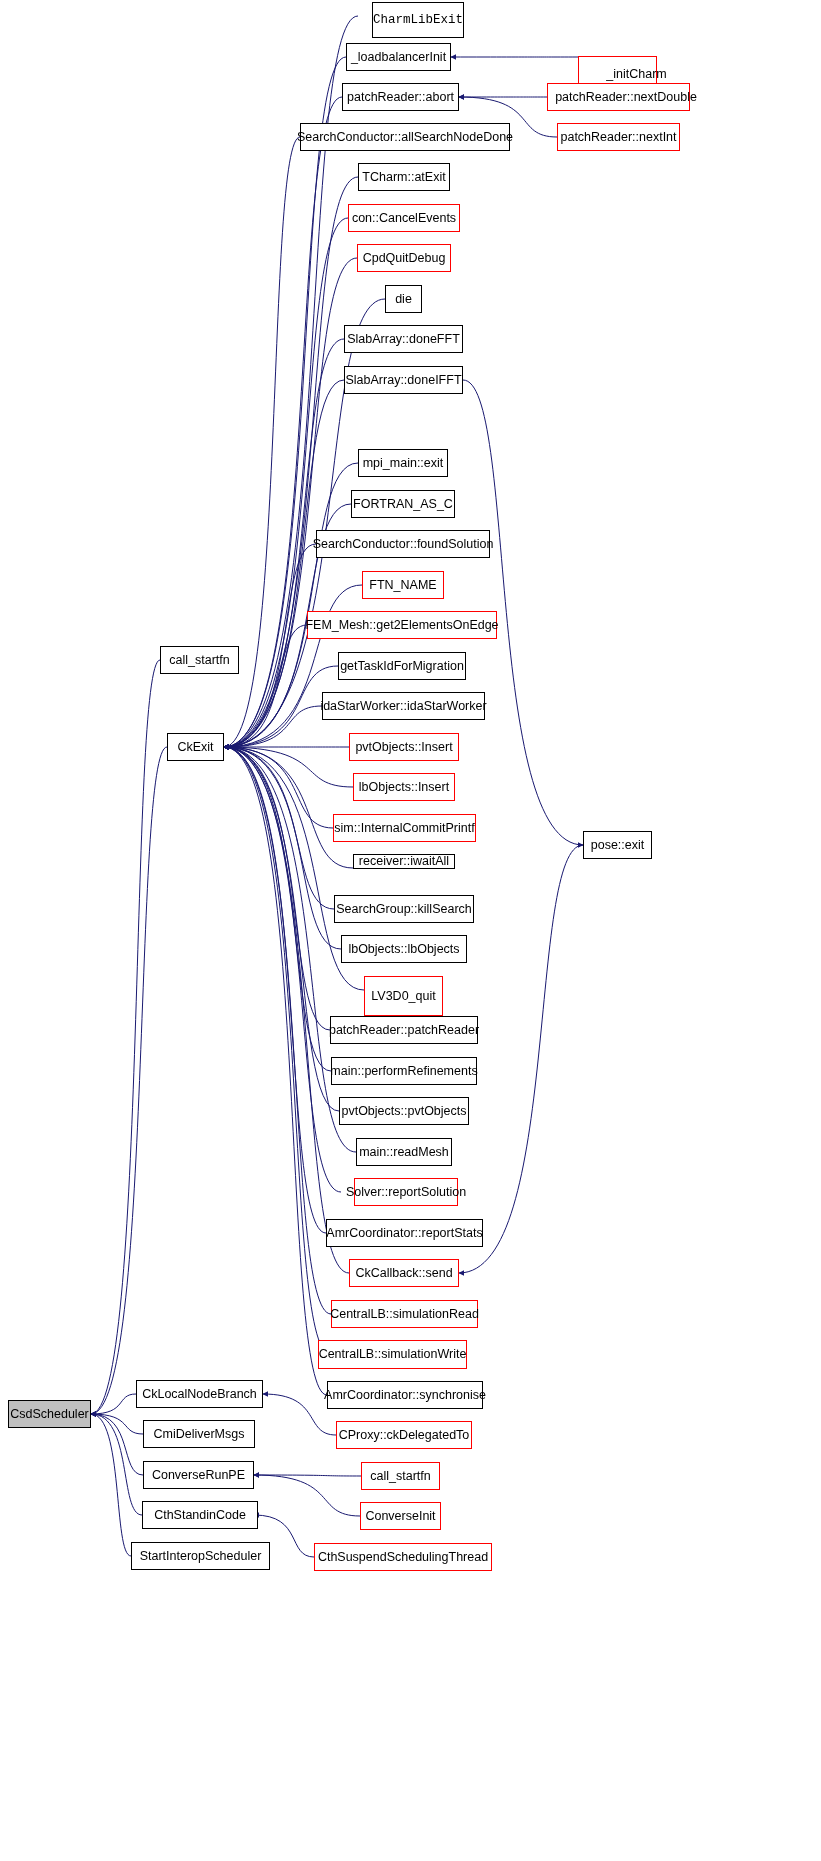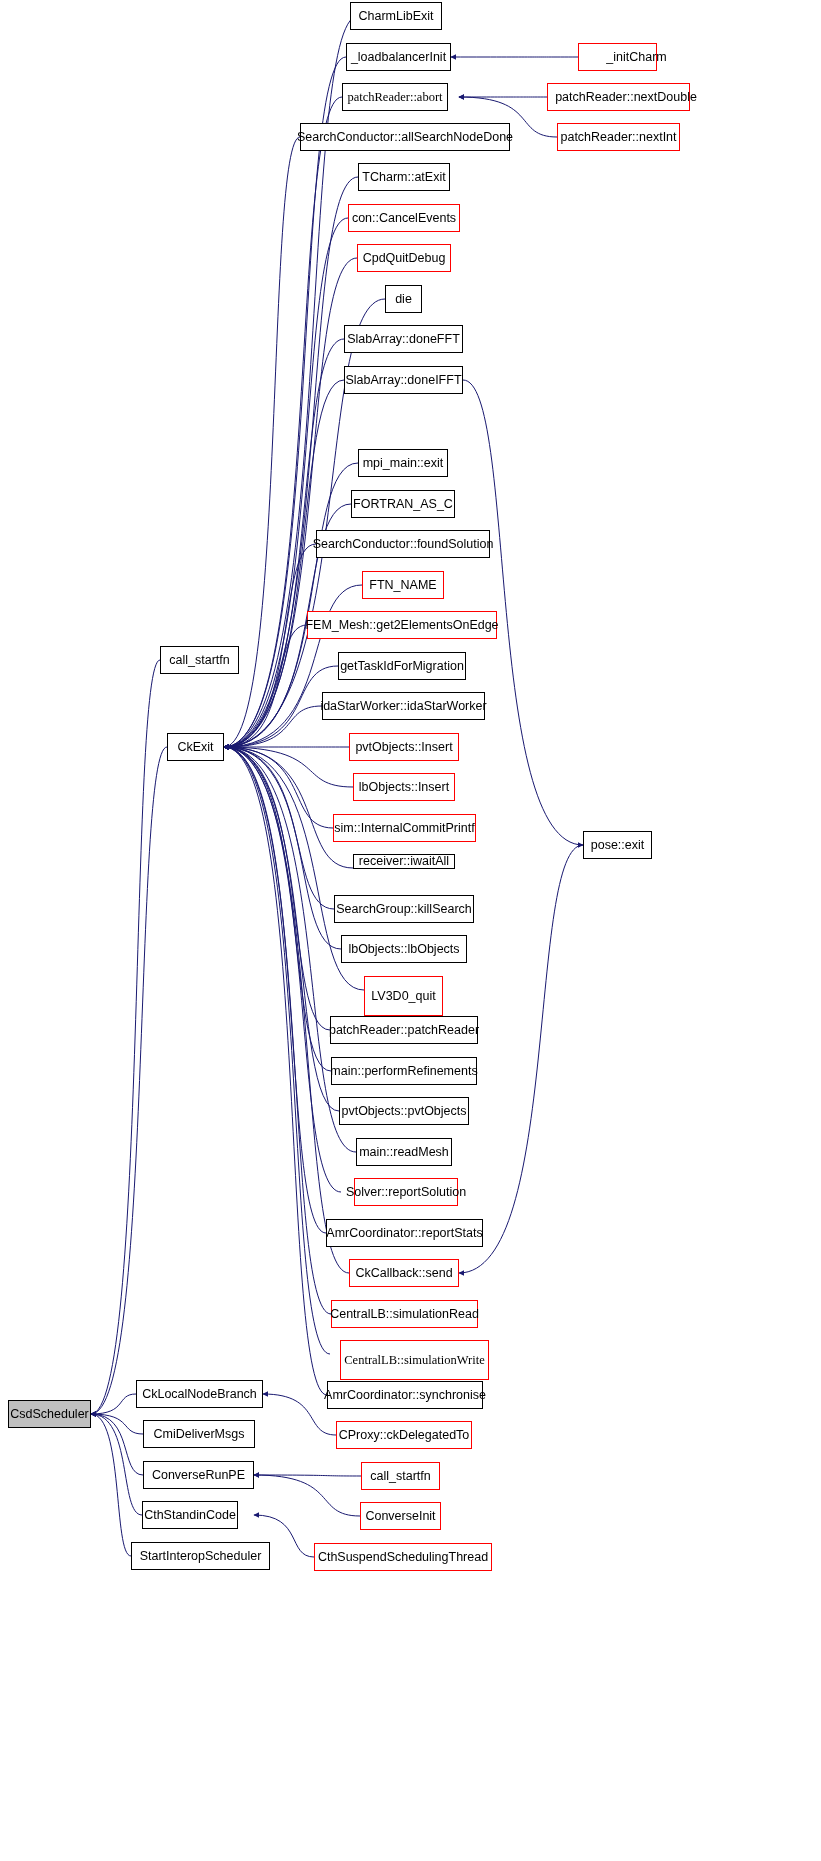--- a/index.html
+++ b/index.html
@@ -114,27 +114,27 @@
         <path d="M 360,1516 C 312.3,1516 340.92,1475 254,1475" stroke="#191970" stroke-width="1" fill="none" marker-end="url(#arrow)"></path>
         <path d="M 314,1557 C 287,1557 303.2,1515 254,1515" stroke="#191970" stroke-width="1" fill="none" marker-end="url(#arrow)"></path>
       </g>
   </svg>
 
   <div class="node root" id="n-root" style="left:8px; top:1400px; width:83px;">
     <span class="node-label">CsdScheduler</span>
   </div>
 
   <div id="node-layer">
-      <div class="node" id="n-charmlibexit" style="left: 350px; top: 2px; width: 92px; height: 28px;">
+      <div class="node" id="n-charmlibexit" style="left: 372px; top: 2px; width: 92px; height: 36px; font-family: Liberation Mono, monospace;">
         <span class="node-label">CharmLibExit</span>
       </div>
       <div class="node" id="n-loadbalancerinit" style="left: 346px; top: 43px; width: 105px; height: 28px;">
         <span class="node-label">_loadbalancerInit</span>
       </div>
-      <div class="node" id="n-patchreader_abort" style="left: 342px; top: 83px; width: 106px; height: 28px; font-family: Liberation Serif, serif;">
+      <div class="node" id="n-patchreader_abort" style="left: 342px; top: 83px; width: 117px; height: 28px;">
         <span class="node-label">patchReader::abort</span>
       </div>
       <div class="node" id="n-allsearchnodedone" style="left: 300px; top: 123px; width: 210px; height: 28px;">
         <span class="node-label">SearchConductor::allSearchNodeDone</span>
       </div>
       <div class="node" id="n-tcharm_atexit" style="left: 358px; top: 163px; width: 92px; height: 28px;">
         <span class="node-label">TCharm::atExit</span>
       </div>
       <div class="node red" id="n-con_cancelevents" style="left: 348px; top: 204px; width: 112px; height: 28px;">
         <span class="node-label">con::CancelEvents</span>
@@ -210,39 +210,39 @@
       </div>
       <div class="node" id="n-reportstats" style="left: 326px; top: 1219px; width: 157px; height: 28px;">
         <span class="node-label">AmrCoordinator::reportStats</span>
       </div>
       <div class="node red" id="n-ckcallback_send" style="left: 349px; top: 1259px; width: 110px; height: 28px;">
         <span class="node-label">CkCallback::send</span>
       </div>
       <div class="node red" id="n-simulationread" style="left: 331px; top: 1300px; width: 147px; height: 28px;">
         <span class="node-label">CentralLB::simulationRead</span>
       </div>
-      <div class="node red" id="n-simulationwrite" style="left: 340px; top: 1340px; width: 149px; height: 40px; font-family: Liberation Serif, serif;">
+      <div class="node red" id="n-simulationwrite" style="left: 318px; top: 1340px; width: 149px; height: 29px;">
         <span class="node-label">CentralLB::simulationWrite</span>
       </div>
       <div class="node" id="n-synchronise" style="left: 327px; top: 1381px; width: 156px; height: 28px;">
         <span class="node-label">AmrCoordinator::synchronise</span>
       </div>
       <div class="node red" id="n-ckdelegatedto" style="left: 336px; top: 1421px; width: 136px; height: 28px;">
         <span class="node-label">CProxy::ckDelegatedTo</span>
       </div>
       <div class="node red" id="n-call_startfn_b" style="left: 361px; top: 1462px; width: 79px; height: 28px;">
         <span class="node-label">call_startfn</span>
       </div>
       <div class="node red" id="n-converseinit" style="left: 360px; top: 1502px; width: 81px; height: 28px;">
         <span class="node-label">ConverseInit</span>
       </div>
       <div class="node red" id="n-cthsuspend" style="left: 314px; top: 1543px; width: 178px; height: 28px;">
         <span class="node-label">CthSuspendSchedulingThread</span>
       </div>
-      <div class="node red" id="n-initcharm" style="left: 578px; top: 43px; width: 79px; height: 28px; padding-left: 44px;">
+      <div class="node red" id="n-initcharm" style="left: 578px; top: 56px; width: 79px; height: 36px; padding-left: 44px;">
         <span class="node-label">_initCharm</span>
       </div>
       <div class="node red" id="n-nextdouble" style="left: 547px; top: 83px; width: 143px; height: 28px; padding-left: 21px;">
         <span class="node-label">patchReader::nextDouble</span>
       </div>
       <div class="node red" id="n-nextint" style="left: 557px; top: 123px; width: 123px; height: 28px;">
         <span class="node-label">patchReader::nextInt</span>
       </div>
       <div class="node" id="n-pose_exit" style="left: 583px; top: 831px; width: 69px; height: 28px;">
         <span class="node-label">pose::exit</span>
@@ -255,21 +255,21 @@
       </div>
       <div class="node" id="n-cklocalnodebranch" style="left: 136px; top: 1380px; width: 127px; height: 28px;">
         <span class="node-label">CkLocalNodeBranch</span>
       </div>
       <div class="node" id="n-cmidelivermsgs" style="left: 143px; top: 1420px; width: 112px; height: 28px;">
         <span class="node-label">CmiDeliverMsgs</span>
       </div>
       <div class="node" id="n-converserunpe" style="left: 143px; top: 1461px; width: 111px; height: 28px;">
         <span class="node-label">ConverseRunPE</span>
       </div>
-      <div class="node" id="n-cthstandincode" style="left: 142px; top: 1501px; width: 96px; height: 28px;">
+      <div class="node" id="n-cthstandincode" style="left: 142px; top: 1501px; width: 116px; height: 28px;">
         <span class="node-label">CthStandinCode</span>
       </div>
       <div class="node" id="n-startinterop" style="left: 131px; top: 1542px; width: 139px; height: 28px;">
         <span class="node-label">StartInteropScheduler</span>
       </div>
     </div>
 
 </div>
 
 </body></html>

